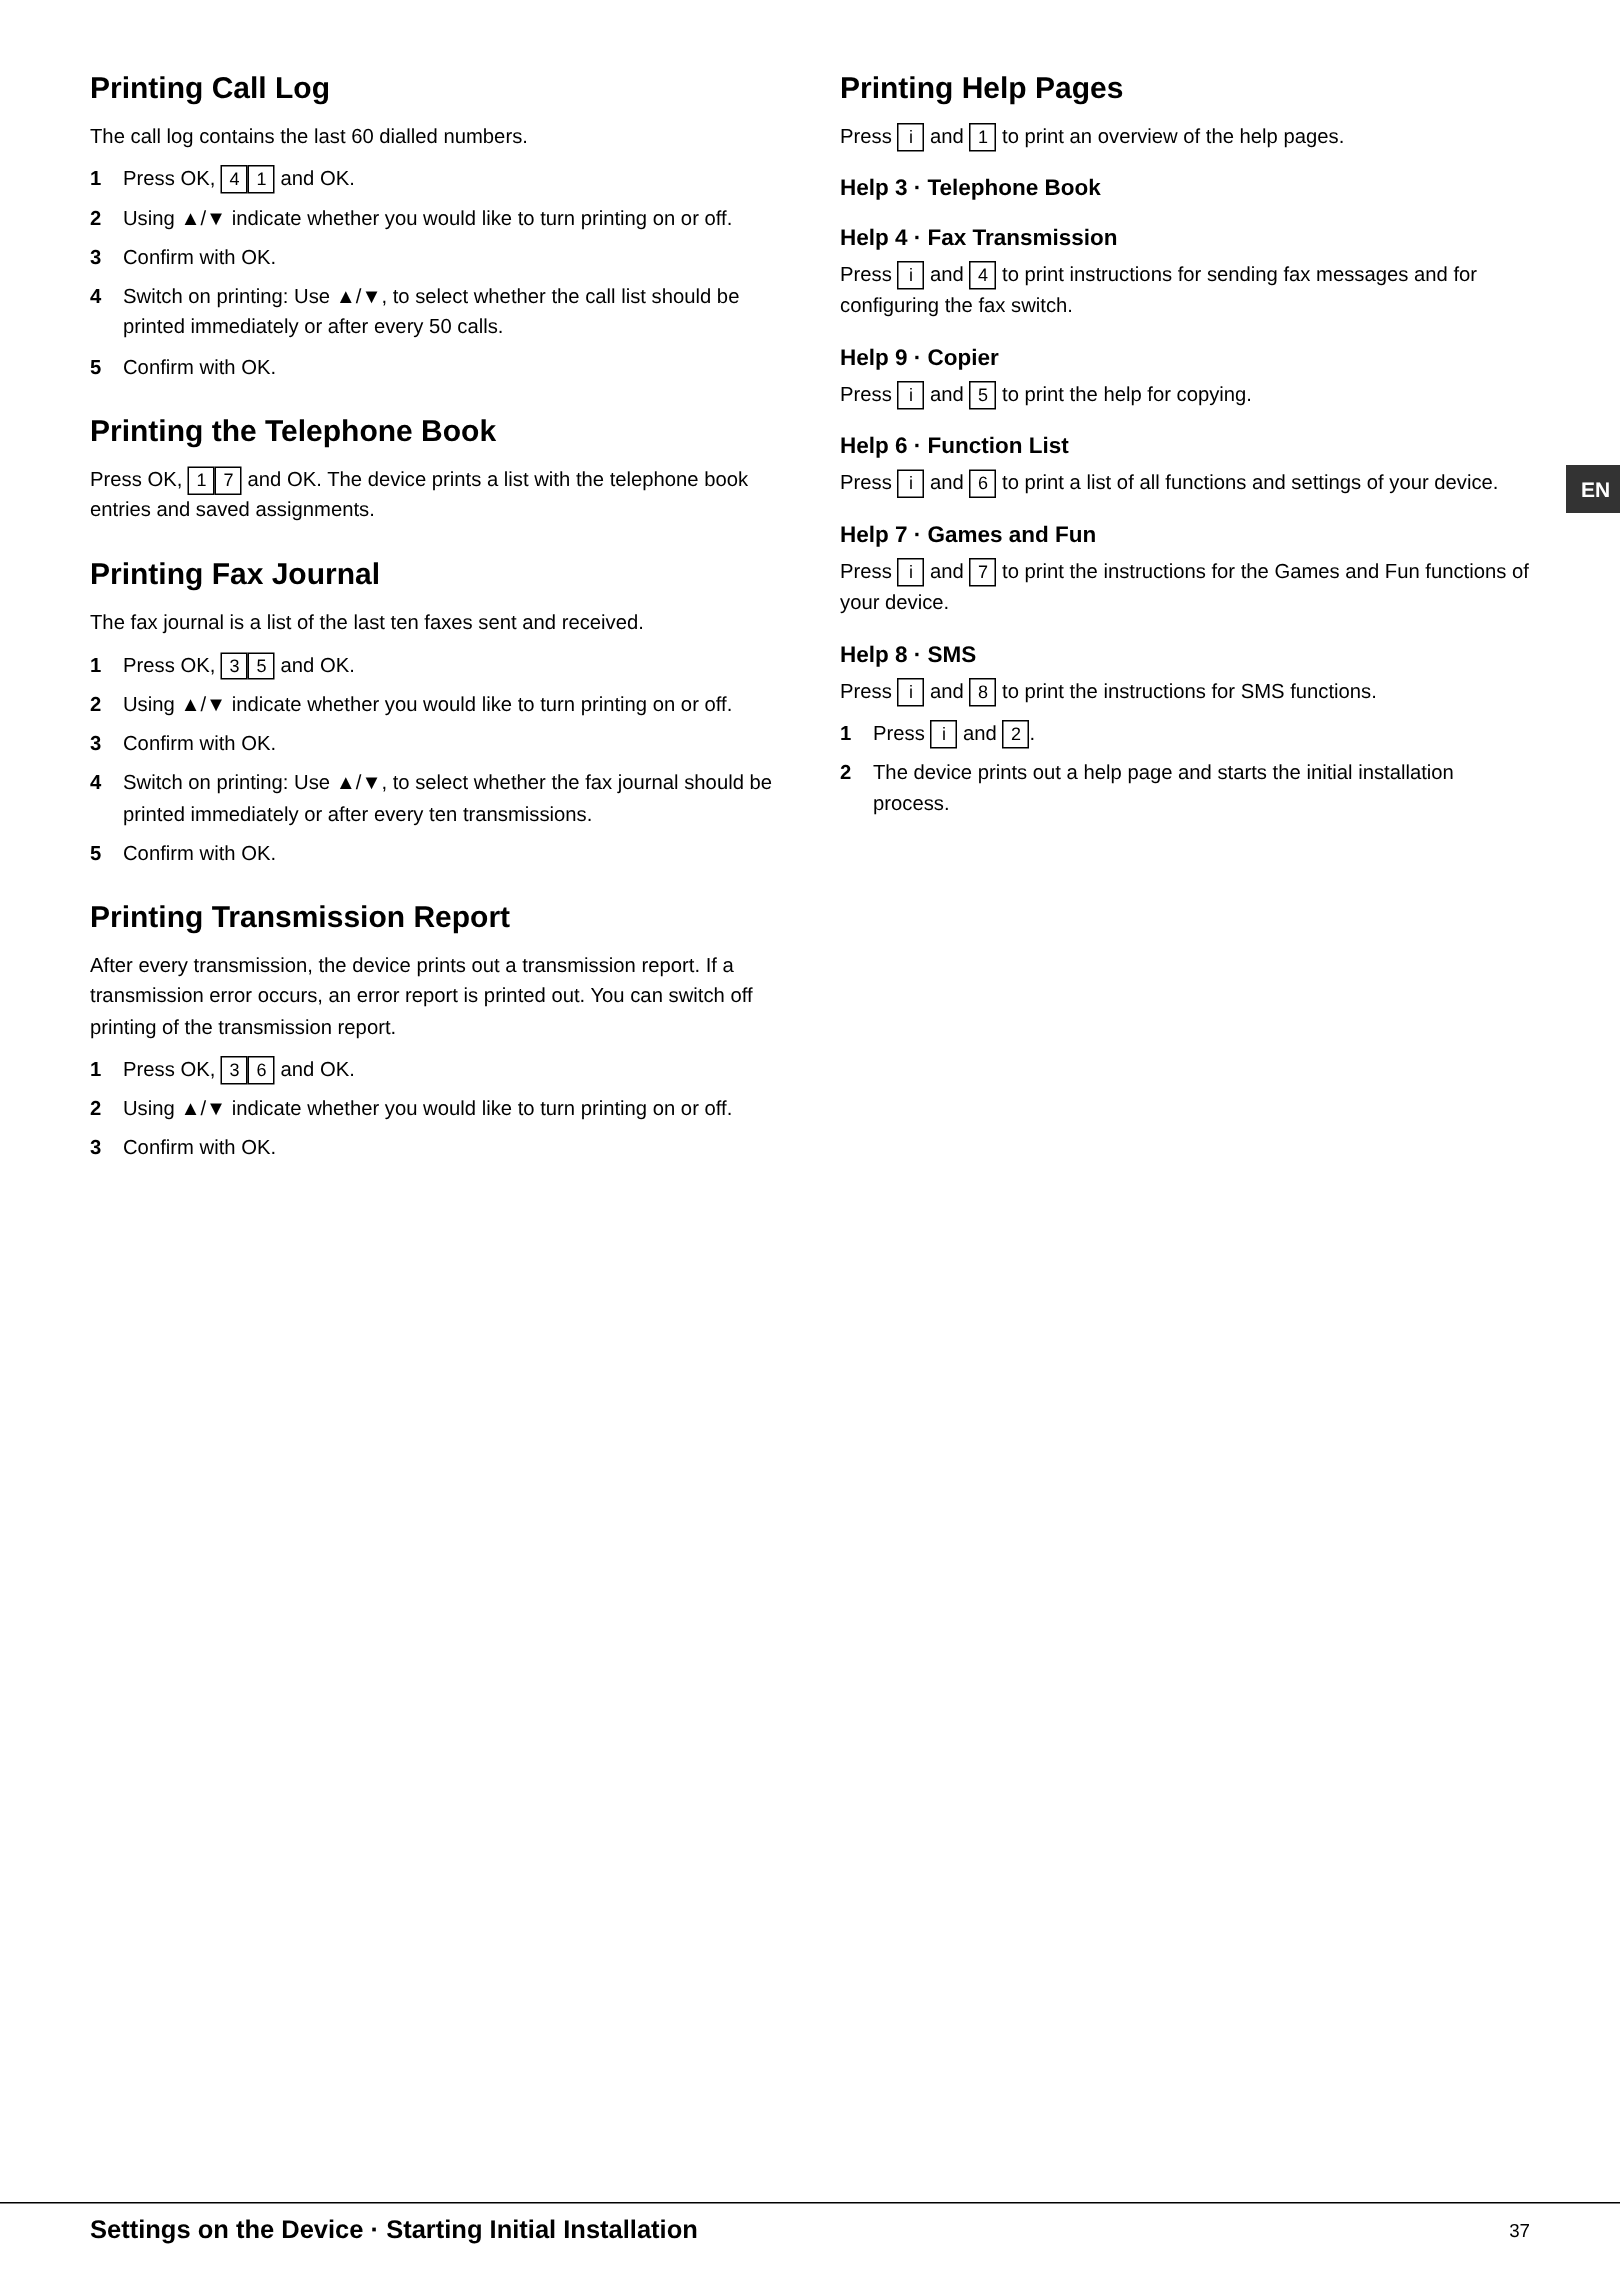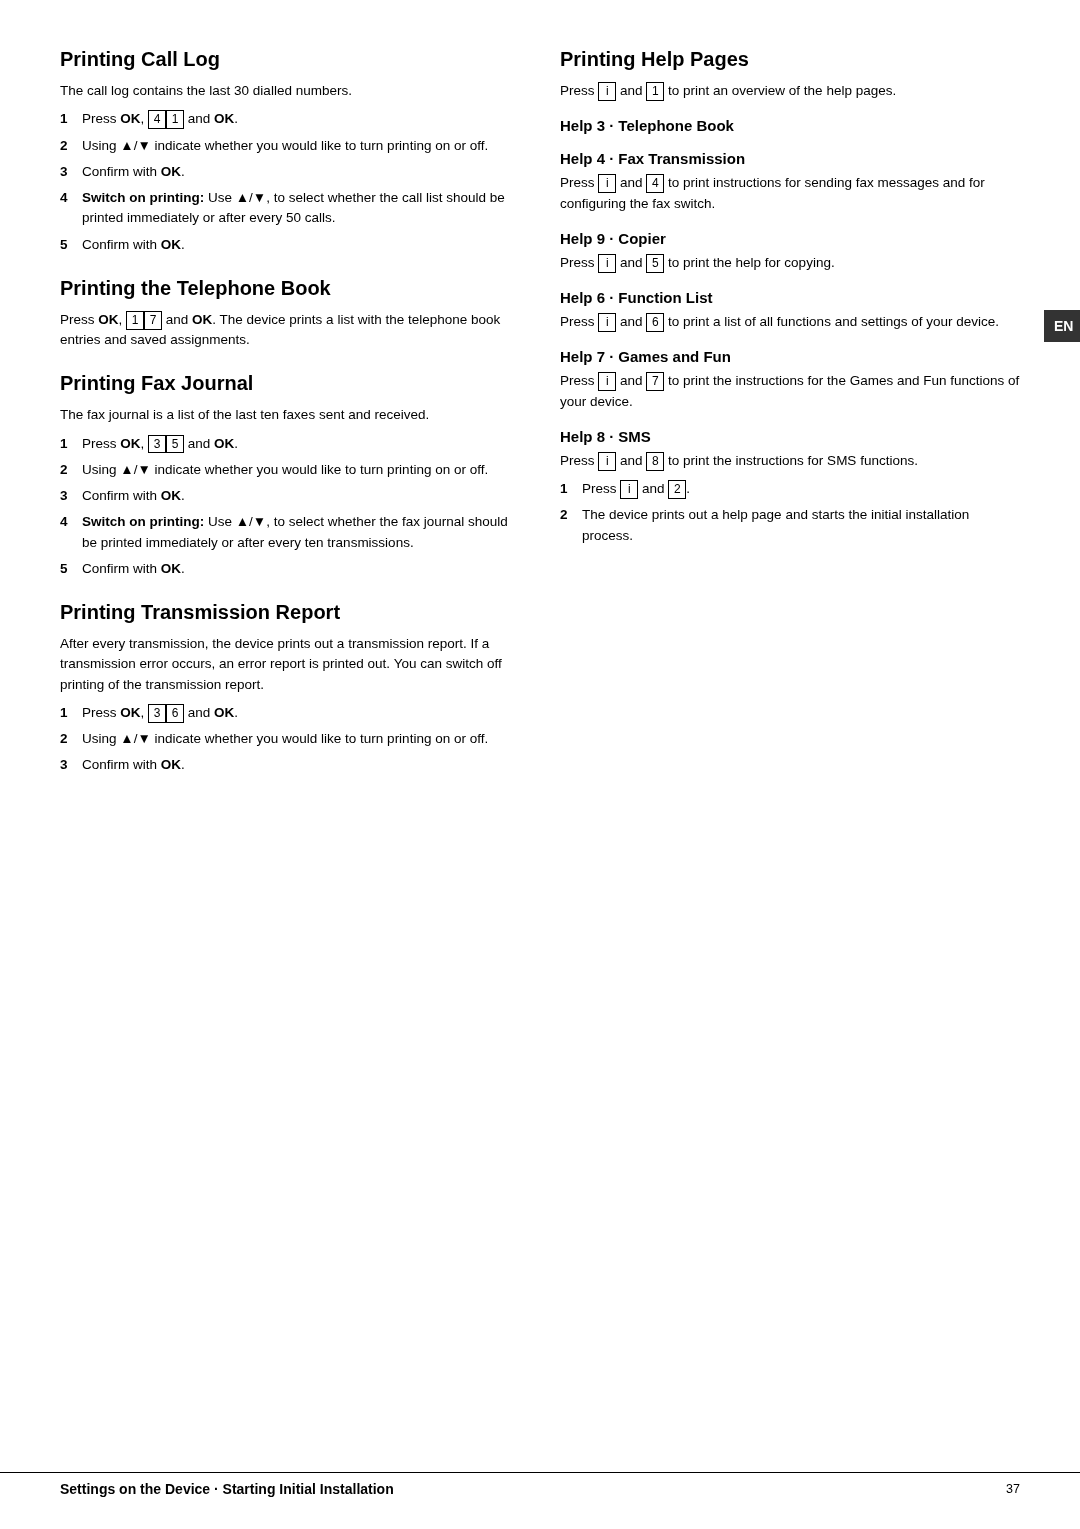--- a/index.html
+++ b/index.html
@@ -83,58 +83,58 @@
     .kbd {
       display: inline-block;
       border: 1px solid #000;
       padding: 0px 3px;
       font-size: 12px;
       font-family: Arial, sans-serif;
       line-height: 1.4;
       min-width: 18px;
       text-align: center;
     }
-    .bold { font-weight: bold; }
+    .bold { font-weight: normal; }
     .big-section-title {
       font-size: 26px;
       font-weight: bold;
       margin-top: 28px;
       margin-bottom: 12px;
     }
     .footer {
       position: absolute;
       bottom: 32px;
       left: 0;
       right: 0;
       padding: 0 60px;
       border-top: 1px solid #000;
       padding-top: 8px;
       display: flex;
       justify-content: space-between;
       align-items: center;
     }
     .footer-text {
-      font-size: 14px;
+      font-size: 17px;
       font-weight: bold;
     }
     .footer-page {
       font-size: 12.5px;
       font-weight: normal;
     }
   </style>
 </head>
 <body>
 
 <div class="page">
   <div class="two-col">
 
     <div class="col-left">
 
       <h2 class="section-title">Printing Call Log</h2>
-      <p>The call log contains the last 30 dialled numbers.</p>
+      <p>The call log contains the last 60 dialled numbers.</p>
       <ol class="steps">
         <li>
           <span class="step-num bold">1</span>
           <span class="step-content">Press <span class="bold">OK</span>, <span class="kbd">4</span><span class="kbd">1</span> and <span class="bold">OK</span>.</span>
         </li>
         <li>
           <span class="step-num bold">2</span>
           <span class="step-content">Using ▲/▼ indicate whether you would like to turn printing on or off.</span>
         </li>
         <li>

